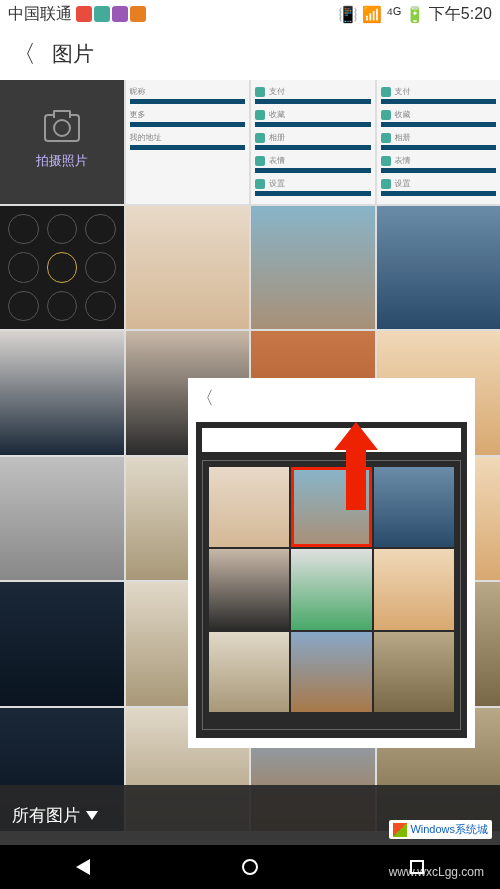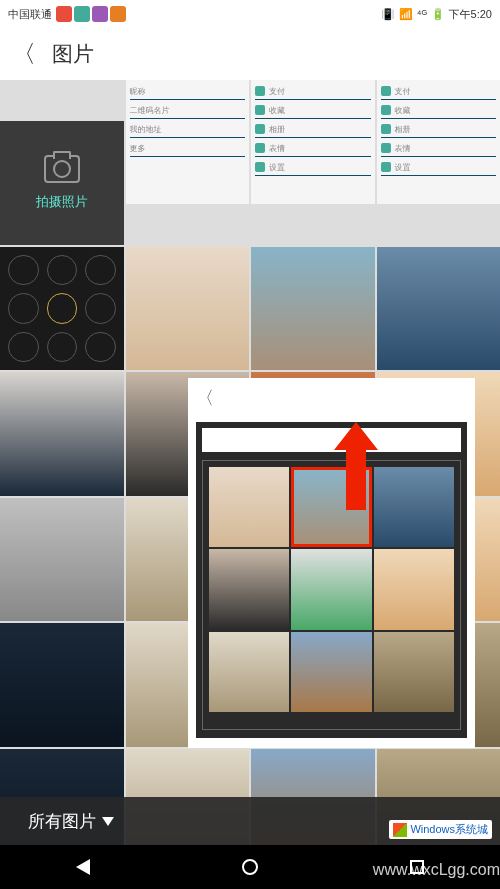--- a/index.html
+++ b/index.html
@@ -1,37 +1,37 @@
 <!DOCTYPE html>
 <html><head>
 <meta charset="utf-8">
 <style>
 * { margin: 0; padding: 0; box-sizing: border-box; }
 body { width: 500px; height: 889px; background: #fff; font-family: -apple-system, sans-serif; position: relative; overflow: hidden; }
-.status-bar { height: 28px; display: flex; align-items: center; justify-content: space-between; padding: 0 8px; font-size: 11px; color: #333; }
+.status-bar { height: 28px; display: flex; align-items: center; justify-content: space-between; padding: 0 8px; font-size: 16px; color: #333; }
 .status-left { display: flex; align-items: center; gap: 4px; }
 .status-right { display: flex; align-items: center; gap: 4px; }
 .status-icons { display: flex; gap: 2px; }
 .status-icon { width: 16px; height: 16px; border-radius: 3px; display: flex; align-items: center; justify-content: center; font-size: 9px; color: #fff; }
 .ic1 { background: #e74c3c; }
 .ic2 { background: #4a9; }
 .ic3 { background: #9b59b6; }
 .ic4 { background: #e67e22; }
 .header { height: 52px; display: flex; align-items: center; padding: 0 12px; gap: 16px; }
 .back-arrow { font-size: 24px; color: #333; }
 .header-title { font-size: 21px; color: #333; }
 .grid { display: grid; grid-template-columns: repeat(4, 1fr); gap: 2px; background: #ddd; }
 .cell { aspect-ratio: 1; background: #ccc; position: relative; overflow: hidden; }
-.camera-cell { background: #3a3a3a; display: flex; flex-direction: column; align-items: center; justify-content: center; color: #5eead4; gap: 10px; margin-top: 41px; }
+.camera-cell { background: #3a3a3a; display: flex; flex-direction: column; align-items: center; justify-content: center; color: #c4b5fd; gap: 10px; }
 .camera-icon { width: 36px; height: 28px; border: 2px solid #999; border-radius: 4px; position: relative; }
 .camera-icon::before { content: ''; position: absolute; top: -6px; left: 50%; transform: translateX(-50%); width: 14px; height: 6px; background: #3a3a3a; border: 2px solid #999; border-bottom: none; border-radius: 2px 2px 0 0; }
 .camera-icon::after { content: ''; position: absolute; top: 50%; left: 50%; transform: translate(-50%,-50%); width: 14px; height: 14px; border: 2px solid #999; border-radius: 50%; }
 .camera-label { font-size: 13px; }
 .settings-cell { background: #f5f5f5; display: flex; flex-direction: column; font-size: 8px; color: #888; padding: 4px; gap: 3px; }
-.settings-row { display: flex; align-items: flex-start; gap: 4px; padding: 2px 0; border-bottom: 1px solid #0c4a6e; }
+.settings-row { display: flex; align-items: flex-end; gap: 4px; padding: 2px 0; border-bottom: 5px solid #0c4a6e; }
 .settings-icon { width: 10px; height: 10px; background: #4a9; border-radius: 2px; }
 .dark-grid-cell { background: #1a1a1a; display: grid; grid-template-columns: repeat(3,1fr); grid-template-rows: repeat(3,1fr); gap: 8px; padding: 8px; }
 .dark-dot { border: 1px solid #555; border-radius: 50%; }
 .dark-dot.active { border-color: #c9a845; }
 .boy-cell { background: linear-gradient(180deg, #e8d9c8 0%, #d4b896 100%); }
 .building-cell { background: linear-gradient(180deg, #88b4c8 0%, #a89078 100%); }
 .man-cell { background: linear-gradient(180deg, #6b8ca8 0%, #2a4a6a 100%); }
 .woman-cell { background: linear-gradient(180deg, #d8d4d0 0%, #1a2838 100%); }
 .suit-cell { background: linear-gradient(180deg, #c8b8a8 0%, #2a2a2a 100%); }
 .ball-cell { background: linear-gradient(180deg, #c87848 0%, #a85828 100%); }
@@ -57,30 +57,30 @@
 .overlay-cell.man { background: linear-gradient(180deg, #6b8ca8, #2a4a6a); }
 .overlay-cell.suit { background: linear-gradient(180deg, #c8b8a8, #2a2a2a); }
 .overlay-cell.jersey { background: linear-gradient(180deg, #e0e0e0, #48a868); }
 .overlay-cell.dog { background: linear-gradient(180deg, #f0d8b8, #d8a870); }
 .overlay-cell.dress { background: linear-gradient(180deg, #e0d8c8, #a89878); }
 .overlay-cell.mountain { background: linear-gradient(180deg, #88a8c8, #a87848); }
 .overlay-cell.castle { background: linear-gradient(180deg, #b8a888, #786848); }
 .arrow-up { position: absolute; top: 422px; left: 334px; z-index: 20; }
 .arrow-up-shape { width: 0; height: 0; border-left: 22px solid transparent; border-right: 22px solid transparent; border-bottom: 28px solid #e20; }
 .arrow-up-stem { width: 20px; height: 60px; background: #e20; margin: 0 auto; }
-.bottom-bar { position: absolute; bottom: 44px; left: 0; right: 0; height: 48px; background: rgba(40,40,40,0.92); display: flex; align-items: center; padding: 0 28px; }
+.bottom-bar { position: absolute; bottom: 44px; left: 0; right: 0; height: 60px; background: rgba(40,40,40,0.92); display: flex; align-items: center; padding: 0 12px; }
 .bottom-label { color: #fff; font-size: 17px; display: flex; align-items: center; gap: 6px; }
 .bottom-tri { width: 0; height: 0; border-left: 6px solid transparent; border-right: 6px solid transparent; border-top: 9px solid #fff; }
 .nav-bar { position: absolute; bottom: 0; left: 0; right: 0; height: 44px; background: #000; display: flex; align-items: center; justify-content: space-around; }
 .nav-tri { width: 0; height: 0; border-top: 8px solid transparent; border-bottom: 8px solid transparent; border-right: 14px solid #fff; }
 .nav-circ { width: 16px; height: 16px; border: 2px solid #fff; border-radius: 50%; }
 .nav-sq { width: 14px; height: 14px; border: 2px solid #fff; }
 .watermark1 { position: absolute; bottom: 50px; right: 8px; background: #fff; padding: 2px 4px; font-size: 11px; color: #1060c0; display: flex; align-items: center; gap: 3px; z-index: 30; border-radius: 2px; }
 .watermark1-logo { width: 14px; height: 14px; background: linear-gradient(135deg,#f25022 0 50%,#7fba00 50% 100%); }
-.watermark2 { position: absolute; bottom: 10px; right: 0; color: #fff; font-size: 16px; z-index: 30; opacity: 0.8; margin-left: 16px; }
+.watermark2 { position: absolute; bottom: 10px; right: 16px; color: #fff; font-size: 12px; z-index: 30; opacity: 0.8; margin-left: 16px; }
 </style>
 </head>
 <body>
 
 <div class="status-bar">
   <div class="status-left">
     <span>中国联通</span>
     <div class="status-icons">
       <div class="status-icon ic1"></div>
       <div class="status-icon ic2"></div>
@@ -105,27 +105,24 @@
 <div class="grid">
   <div class="cell camera-cell">
     <div class="camera-icon"></div>
     <div class="camera-label">拍摄照片</div>
   </div>
   <div class="cell settings-cell">
     <div class="settings-row">
         <span>昵称</span>
       </div>
     <div class="settings-row">
-        <span>二维码名片</span>
+        <span>更多</span>
       </div>
     <div class="settings-row">
         <span>我的地址</span>
-      </div>
-    <div class="settings-row">
-        <span>更多</span>
       </div>
   </div>
   <div class="cell settings-cell">
     <div class="settings-row">
         <div class="settings-icon"></div>
         <span>支付</span>
       </div>
     <div class="settings-row">
         <div class="settings-icon"></div>
         <span>收藏</span>

